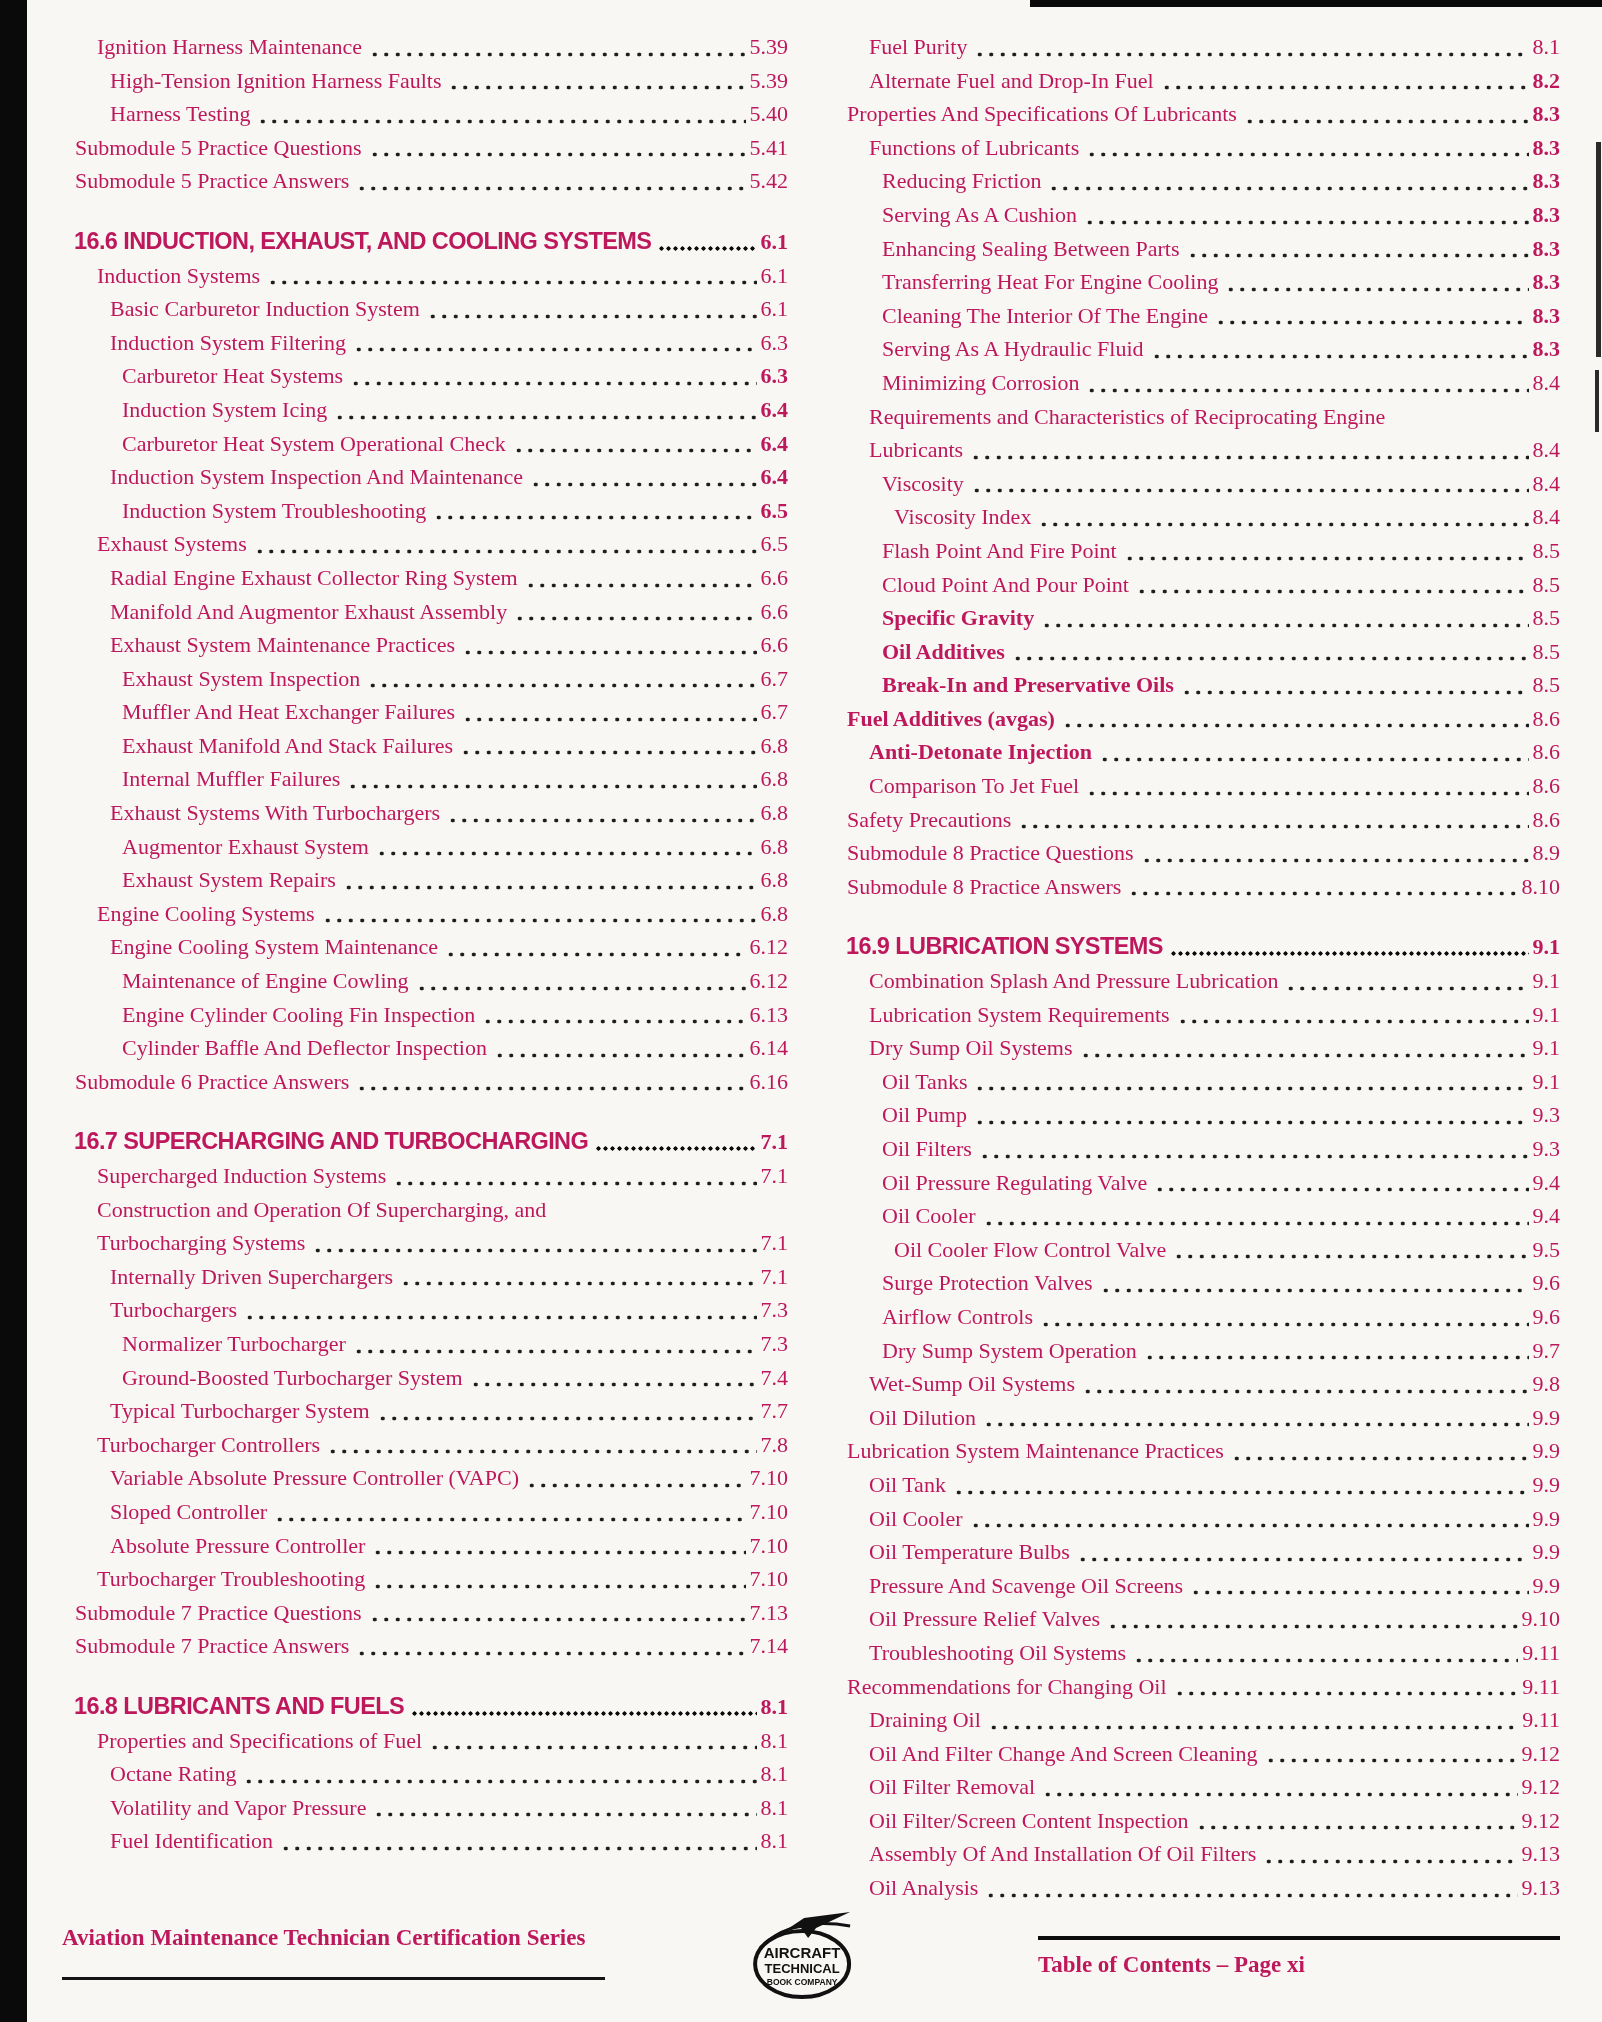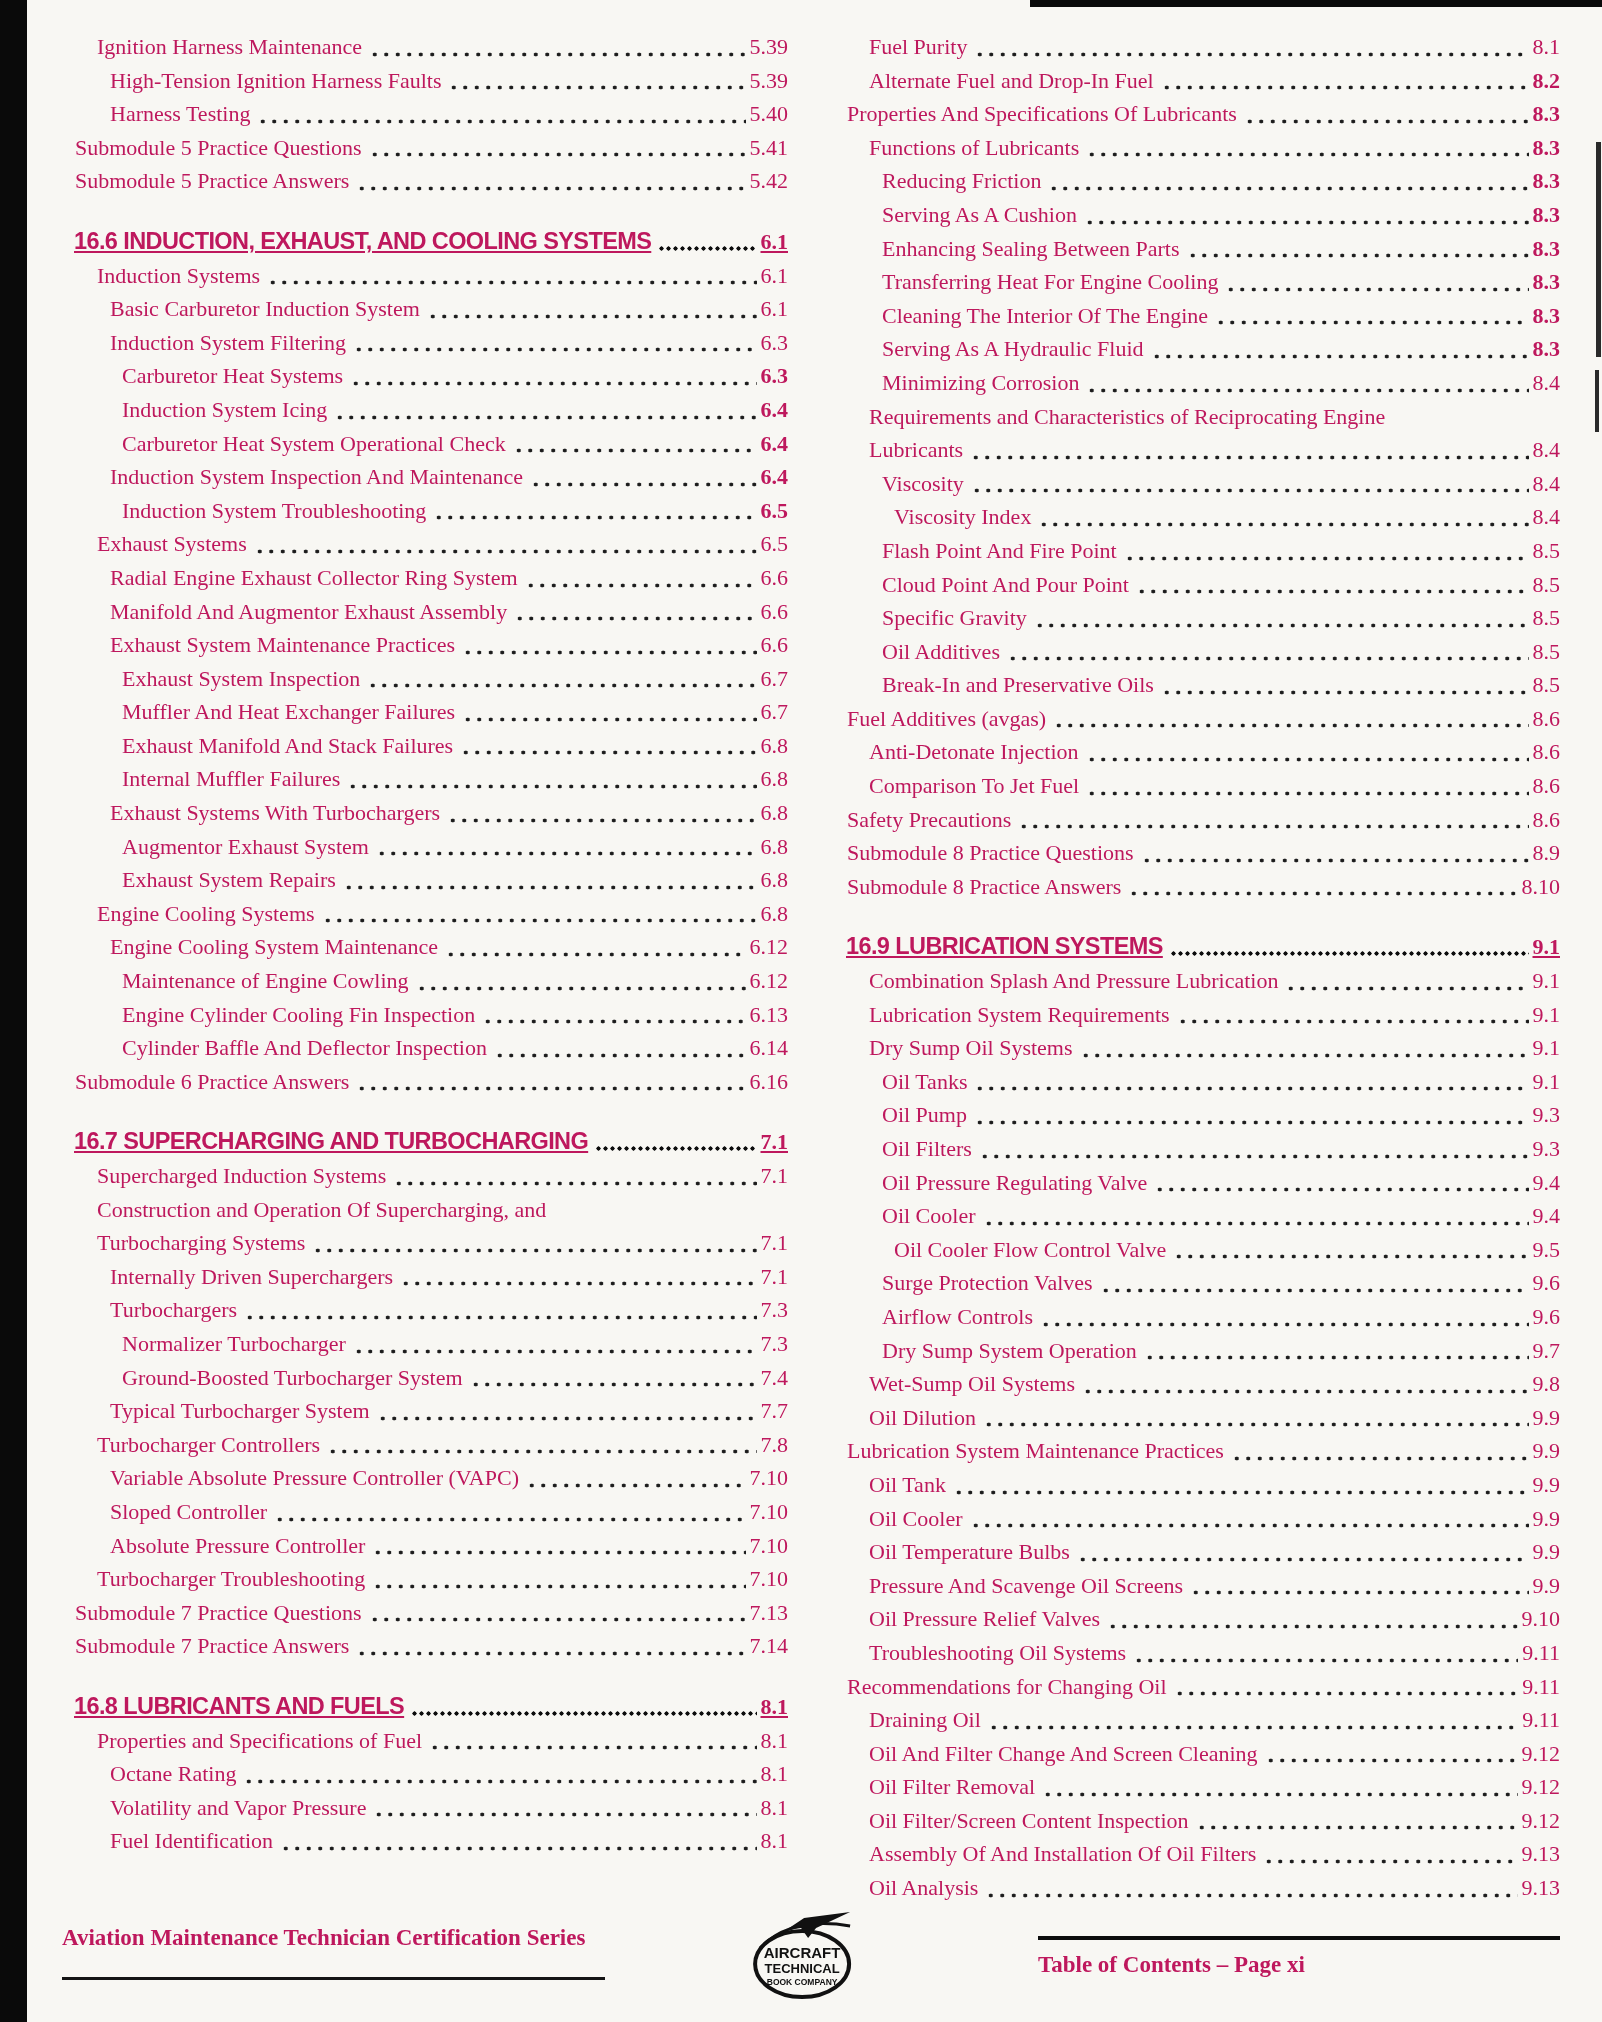--- a/index.html
+++ b/index.html
@@ -13,25 +13,25 @@
   
   .content{position:absolute;top:30px;left:62px;right:42px;display:flex;gap:46px;}
   .col{flex:1 1 0;min-width:0;}
   .row{display:flex;line-height:33.6px;white-space:nowrap;}
   .row .lab{flex:0 0 auto;font-size:22px;}
   .row.entry{padding-left:13px;}
   .row.wrap{padding-left:13px;}
   .row.ind1{padding-left:35px;}
   .row.ind2{padding-left:48px;}
   .row.ind3{padding-left:60px;}
-  .row.header{padding-left:12px;text-decoration:underline;}
+  .row.header{padding-left:12px;}
   .row.header .lab{font-family:"Liberation Sans", sans-serif;font-weight:700;
                    font-size:23.5px;letter-spacing:-0.6px;}
   .row.header .pg{font-weight:700;}
-  .lab.bl{font-weight:400;text-align:center;}
+  .lab.bl{font-weight:700;text-align:center;}
   .pg{flex:0 0 auto;font-size:22px;text-align:right;}
   .pg.bp{font-weight:700;}
   .leader{flex:1 1 auto;align-self:flex-end;height:5px;margin:0 4px 7px 7px;
           background-image:radial-gradient(circle, #1c1c1c 1.7px, transparent 2.2px);
           background-size:11.5px 5px;background-position:left bottom;background-repeat:repeat-x;}
   .leader.dense{background-image:radial-gradient(circle, #0d0d0d 1.9px, transparent 2.3px);
           background-size:7px 5px;margin-bottom:8px;}
   .gap{height:27px;}
   
   .footer{position:absolute;left:62px;right:42px;bottom:14px;height:110px;}

